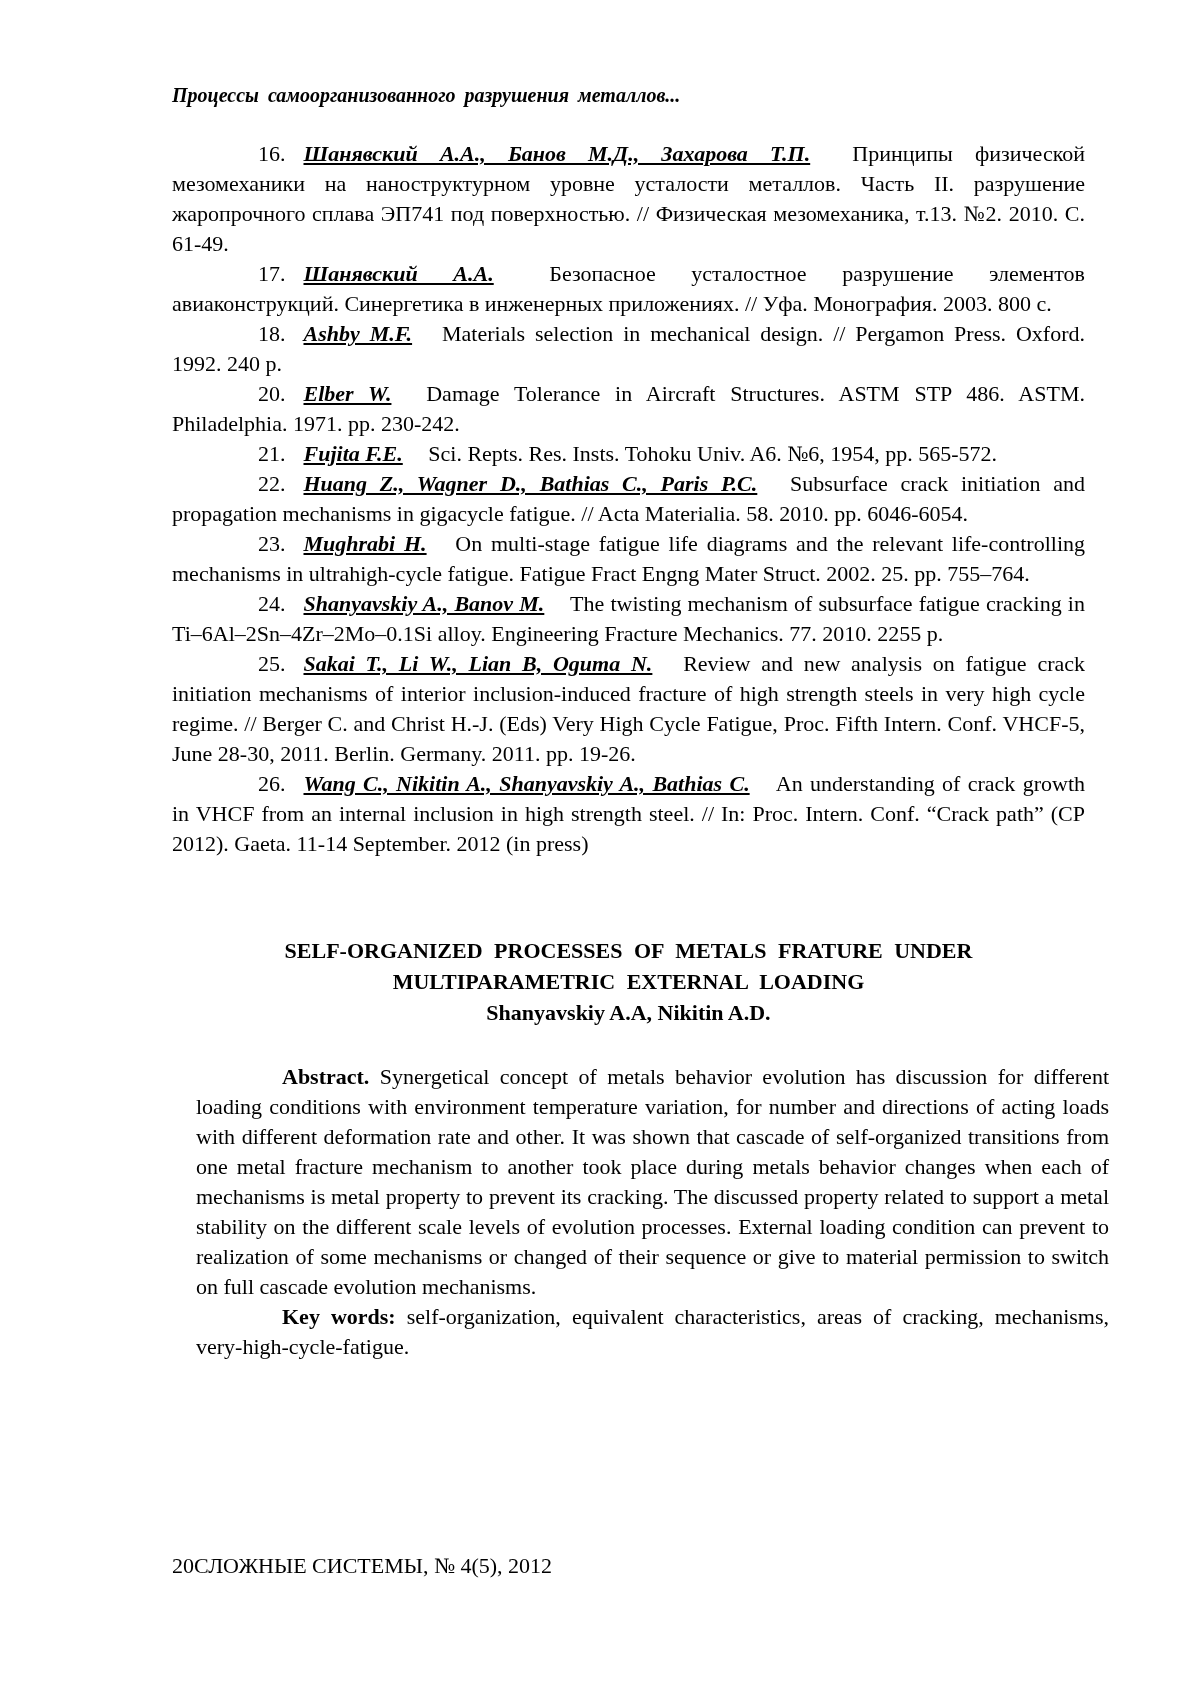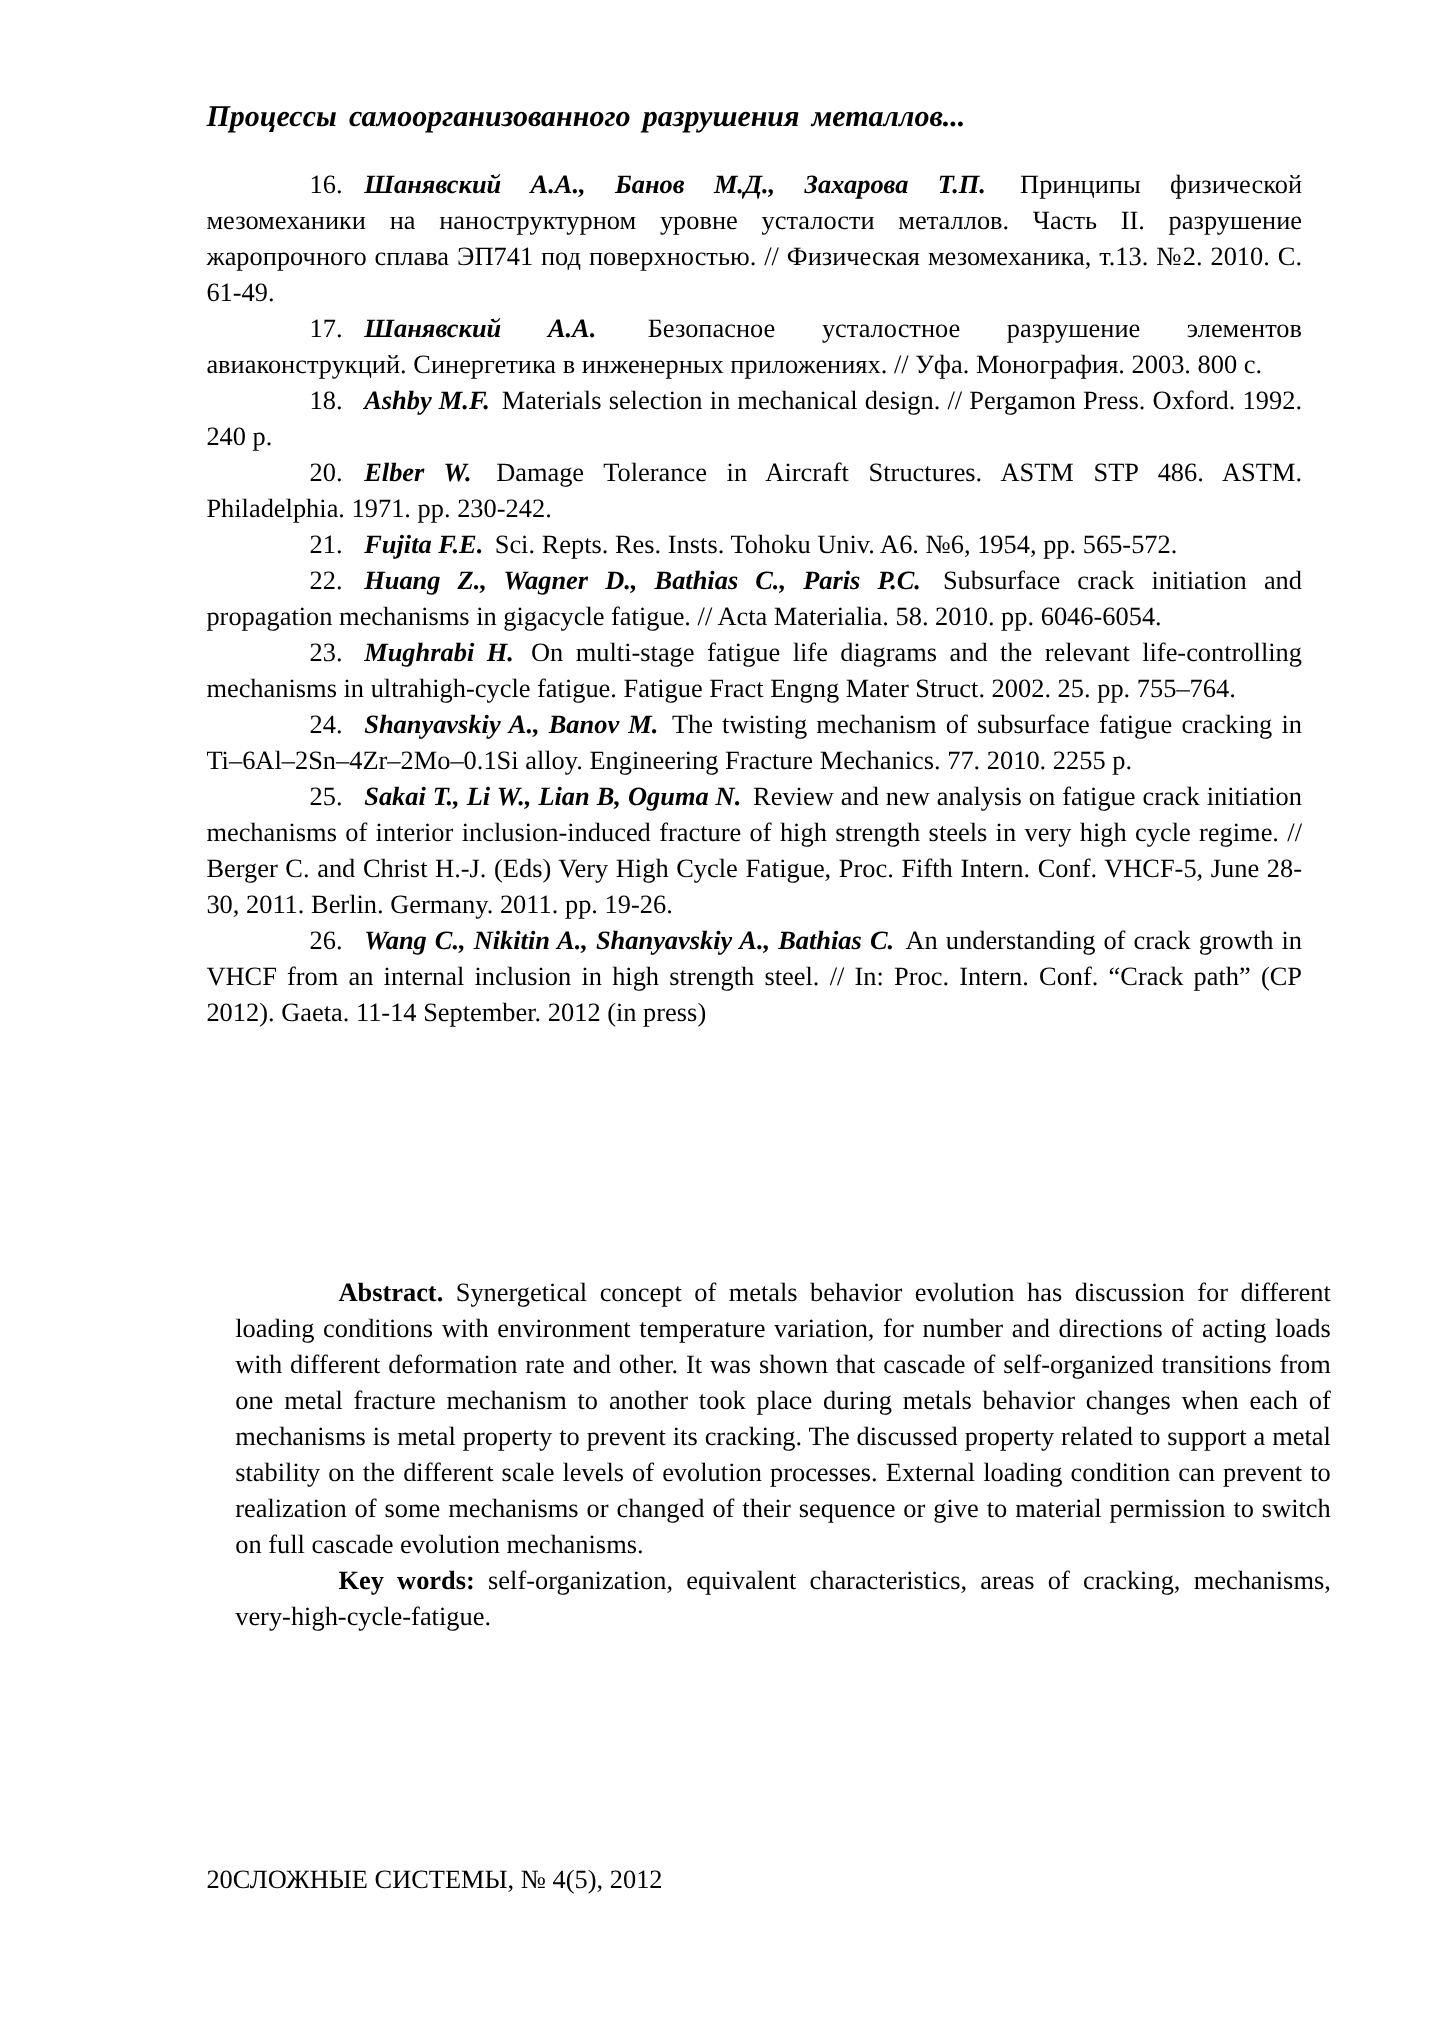--- a/index.html
+++ b/index.html
@@ -14,21 +14,21 @@
     background: #ffffff;
     font-family: "Liberation Serif", "DejaVu Serif", serif;
     color: #000000;
     overflow: hidden;
   }
   .running-header {
     position: absolute;
     top: 84px;
     left: 172px;
     width: 913px;
-    font-size: 25px;
+    font-size: 20px;
     font-weight: bold;
     font-style: italic;
     word-spacing: 4px;
     white-space: nowrap;
   }
   .references {
     position: absolute;
     top: 139px;
     left: 172px;
     width: 913px;
@@ -37,21 +37,22 @@
     text-align: justify;
   }
   .references p.ref {
     margin: 0;
     text-indent: 86px;
   }
   .ref .num { margin-right: 18px; }
   .ref .auth {
     font-weight: bold;
     font-style: italic;
-    margin-right: 4px;
+    margin-right: 20px;
+    text-decoration: underline;
   }
   .title-block {
     position: absolute;
     top: 935px;
     left: 172px;
     width: 913px;
     text-align: center;
     font-size: 22px;
     line-height: 31px;
     font-weight: bold;
@@ -94,20 +95,25 @@
     <p class="ref"><span class="num">18.</span><span class="auth">Ashby M.F.</span> <span>Materials selection in mechanical design. // Pergamon Press. Oxford. 1992. 240 p.</span></p>
     <p class="ref"><span class="num">20.</span><span class="auth">Elber W.</span> <span>Damage Tolerance in Aircraft Structures. ASTM STP 486. ASTM. Philadelphia. 1971. pp. 230-242.</span></p>
     <p class="ref"><span class="num">21.</span><span class="auth">Fujita F.E.</span> <span>Sci. Repts. Res. Insts. Tohoku Univ. A6. №6, 1954, pp. 565-572.</span></p>
     <p class="ref"><span class="num">22.</span><span class="auth">Huang Z., Wagner D., Bathias C., Paris P.C.</span> <span>Subsurface crack initiation and propagation mechanisms in gigacycle fatigue. // Acta Materialia. 58. 2010. pp. 6046-6054.</span></p>
     <p class="ref"><span class="num">23.</span><span class="auth">Mughrabi H.</span> <span>On multi-stage fatigue life diagrams and the relevant life-controlling mechanisms in ultrahigh-cycle fatigue. Fatigue Fract Engng Mater Struct. 2002. 25. pp. 755–764.</span></p>
     <p class="ref"><span class="num">24.</span><span class="auth">Shanyavskiy A., Banov M.</span> <span>The twisting mechanism of subsurface fatigue cracking in Ti–6Al–2Sn–4Zr–2Mo–0.1Si alloy. Engineering Fracture Mechanics. 77. 2010. 2255 p.</span></p>
     <p class="ref"><span class="num">25.</span><span class="auth">Sakai T., Li W., Lian B, Oguma N.</span> <span>Review and new analysis on fatigue crack initiation mechanisms of interior inclusion-induced fracture of high strength steels in very high cycle regime. // Berger C. and Christ H.-J. (Eds) Very High Cycle Fatigue, Proc. Fifth  Intern. Conf. VHCF-5, June 28-30, 2011. Berlin. Germany. 2011. pp. 19-26.</span></p>
     <p class="ref"><span class="num">26.</span><span class="auth">Wang C., Nikitin A., Shanyavskiy  A., Bathias C.</span> <span>An understanding of crack growth in VHCF from an internal inclusion in high strength steel. // In: Proc. Intern. Conf. “Crack path” (CP 2012). Gaeta. 11-14 September. 2012 (in press)</span></p>
   </div>
 
+  <div class="title-block">
+    <div class="title-line">SELF-ORGANIZED PROCESSES OF METALS FRATURE UNDER</div>
+    <div class="title-line">MULTIPARAMETRIC EXTERNAL LOADING</div>
+    <div>Shanyavskiy A.A, Nikitin A.D.</div>
+  </div>
 
   <div class="abstract-block">
     <p><span class="bold">Abstract.</span> <span>Synergetical concept of metals behavior evolution has discussion for different loading conditions with environment temperature variation, for number and directions of acting loads with different deformation rate and other. It was shown that cascade of self-organized transitions from one metal fracture mechanism to another took place during metals behavior changes when each of mechanisms is metal property to prevent its cracking. The discussed property related to support a metal stability on the different scale levels of evolution processes. External loading condition can prevent to realization of some mechanisms or changed of their sequence or give to material permission to switch on full cascade evolution mechanisms.</span></p>
     <p><span class="bold">Key words:</span> <span>self-organization, equivalent characteristics, areas of cracking, mechanisms, very-high-cycle-fatigue.</span></p>
   </div>
 
   <div class="page-footer">
     <span>20</span>
     <span>СЛОЖНЫЕ СИСТЕМЫ, № 4(5), 2012</span>
   </div>

